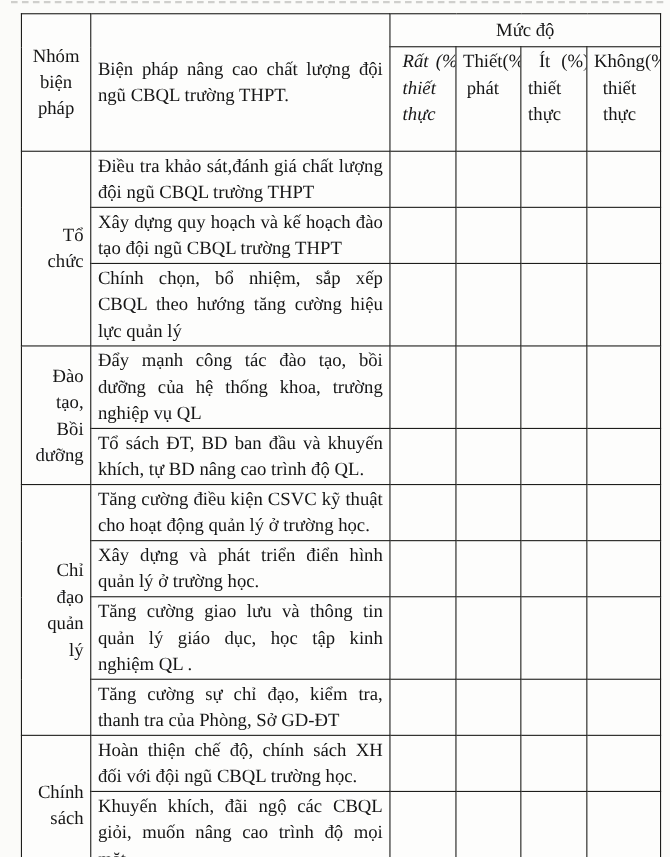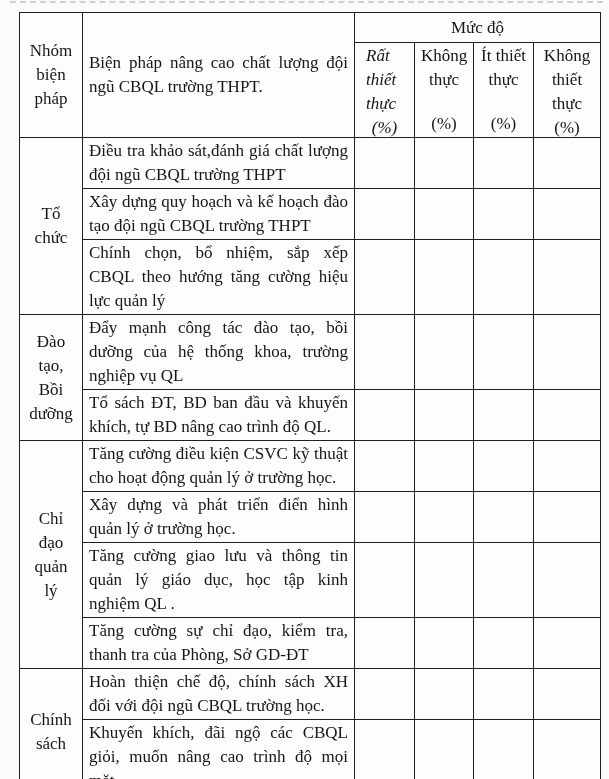--- a/index.html
+++ b/index.html
@@ -59,35 +59,34 @@
     height: 27px;
     padding: 0 4px;
   }
   .level-hdr {
     height: 92px;
     vertical-align: top;
     padding: 2px 3px 4px 3px;
   }
   .level-wrap {
     display: flex;
-    flex-direction: column;
     justify-content: space-between;
     height: 92px;
     text-align: center;
   }
   .level-hdr.italic-level {
     font-style: italic;
   }
   .level-hdr.italic-level .level-label {
     text-align: left;
     padding-left: 5px;
   }
   
   .group-cell {
-    text-align: center;
+    text-align: right;
     padding-left: 7px;
     font-weight: normal;
   }
   .measure-cell {
     text-align: justify;
     padding: 1px 9px 1px 10px;
     vertical-align: middle;
   }
   .value-cell {
     background: #fdfdfc;
@@ -117,21 +116,21 @@
     </tr>
     <tr>
       <th class="hdr level-hdr italic-level">
         <div class="level-wrap">
           <span class="level-label">Rất thiết thực</span>
           <span class="level-unit">(%)</span>
         </div>
       </th>
       <th class="hdr level-hdr">
         <div class="level-wrap">
-          <span class="level-label">Không thực</span>
+          <span class="level-label">Thiết phát</span>
           <span class="level-unit">(%)</span>
         </div>
       </th>
       <th class="hdr level-hdr">
         <div class="level-wrap">
           <span class="level-label">Ít thiết thực</span>
           <span class="level-unit">(%)</span>
         </div>
       </th>
       <th class="hdr level-hdr">

